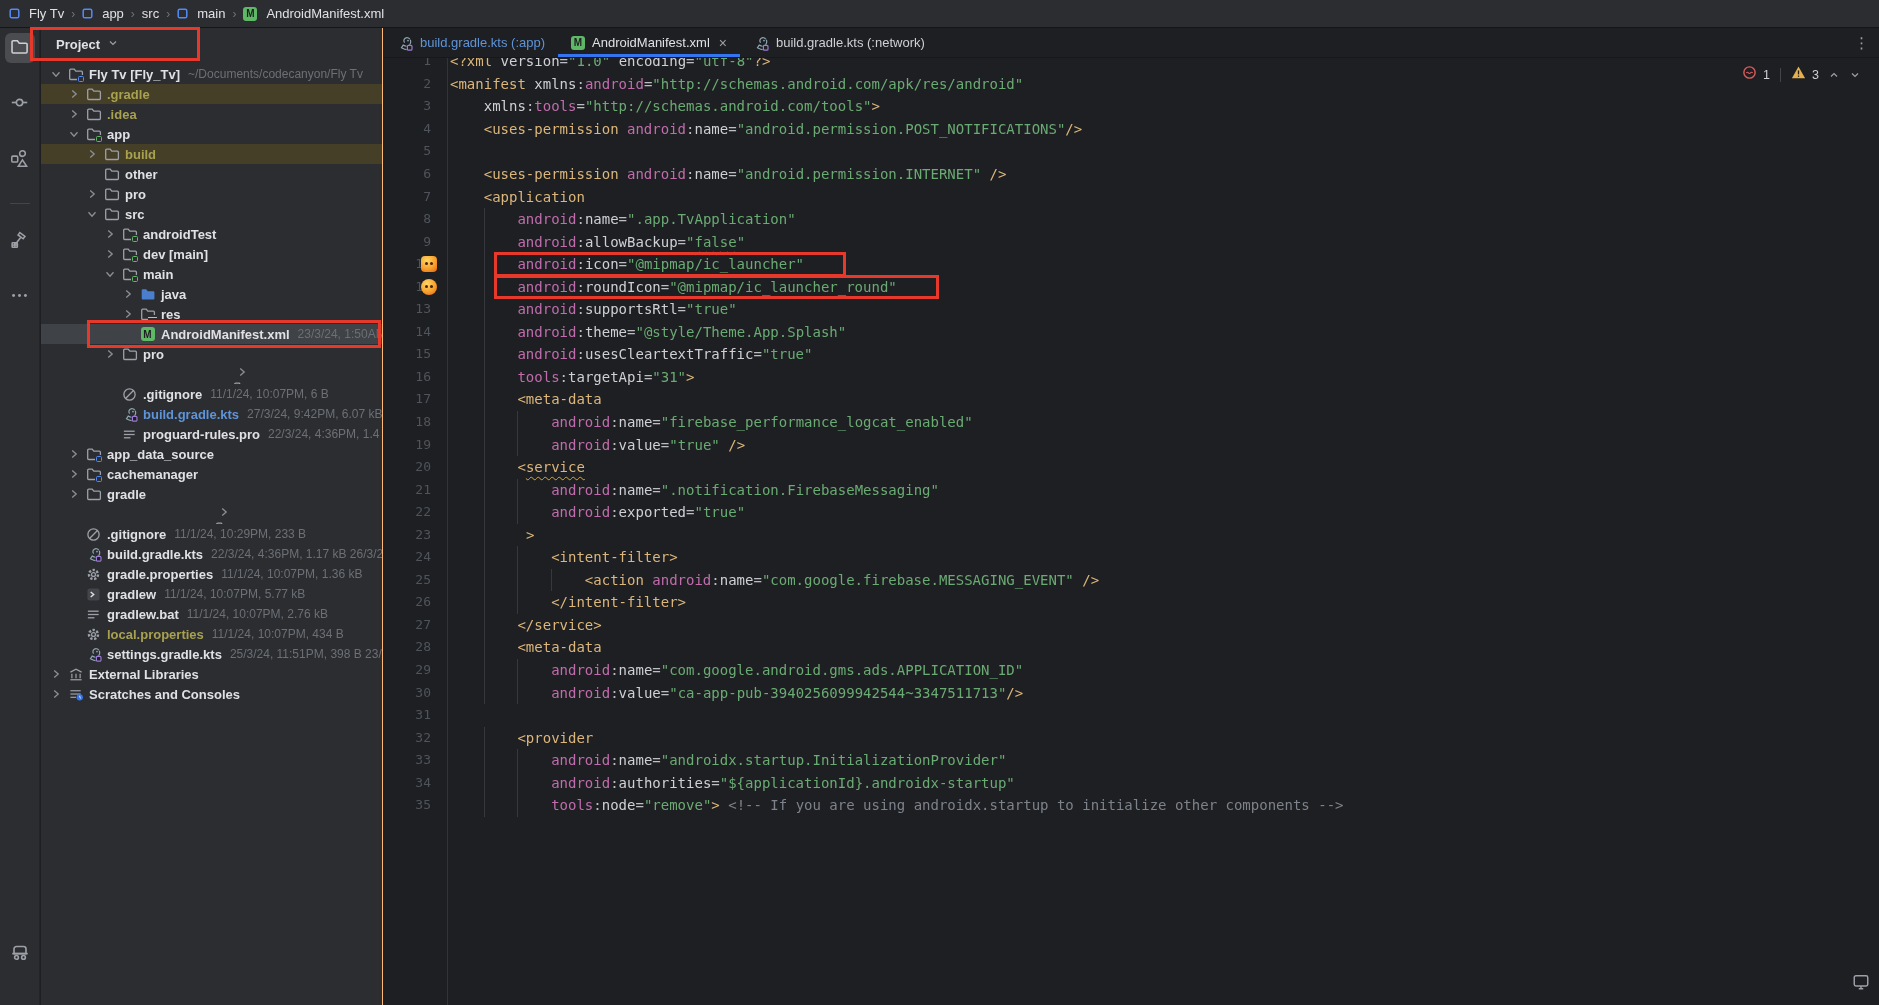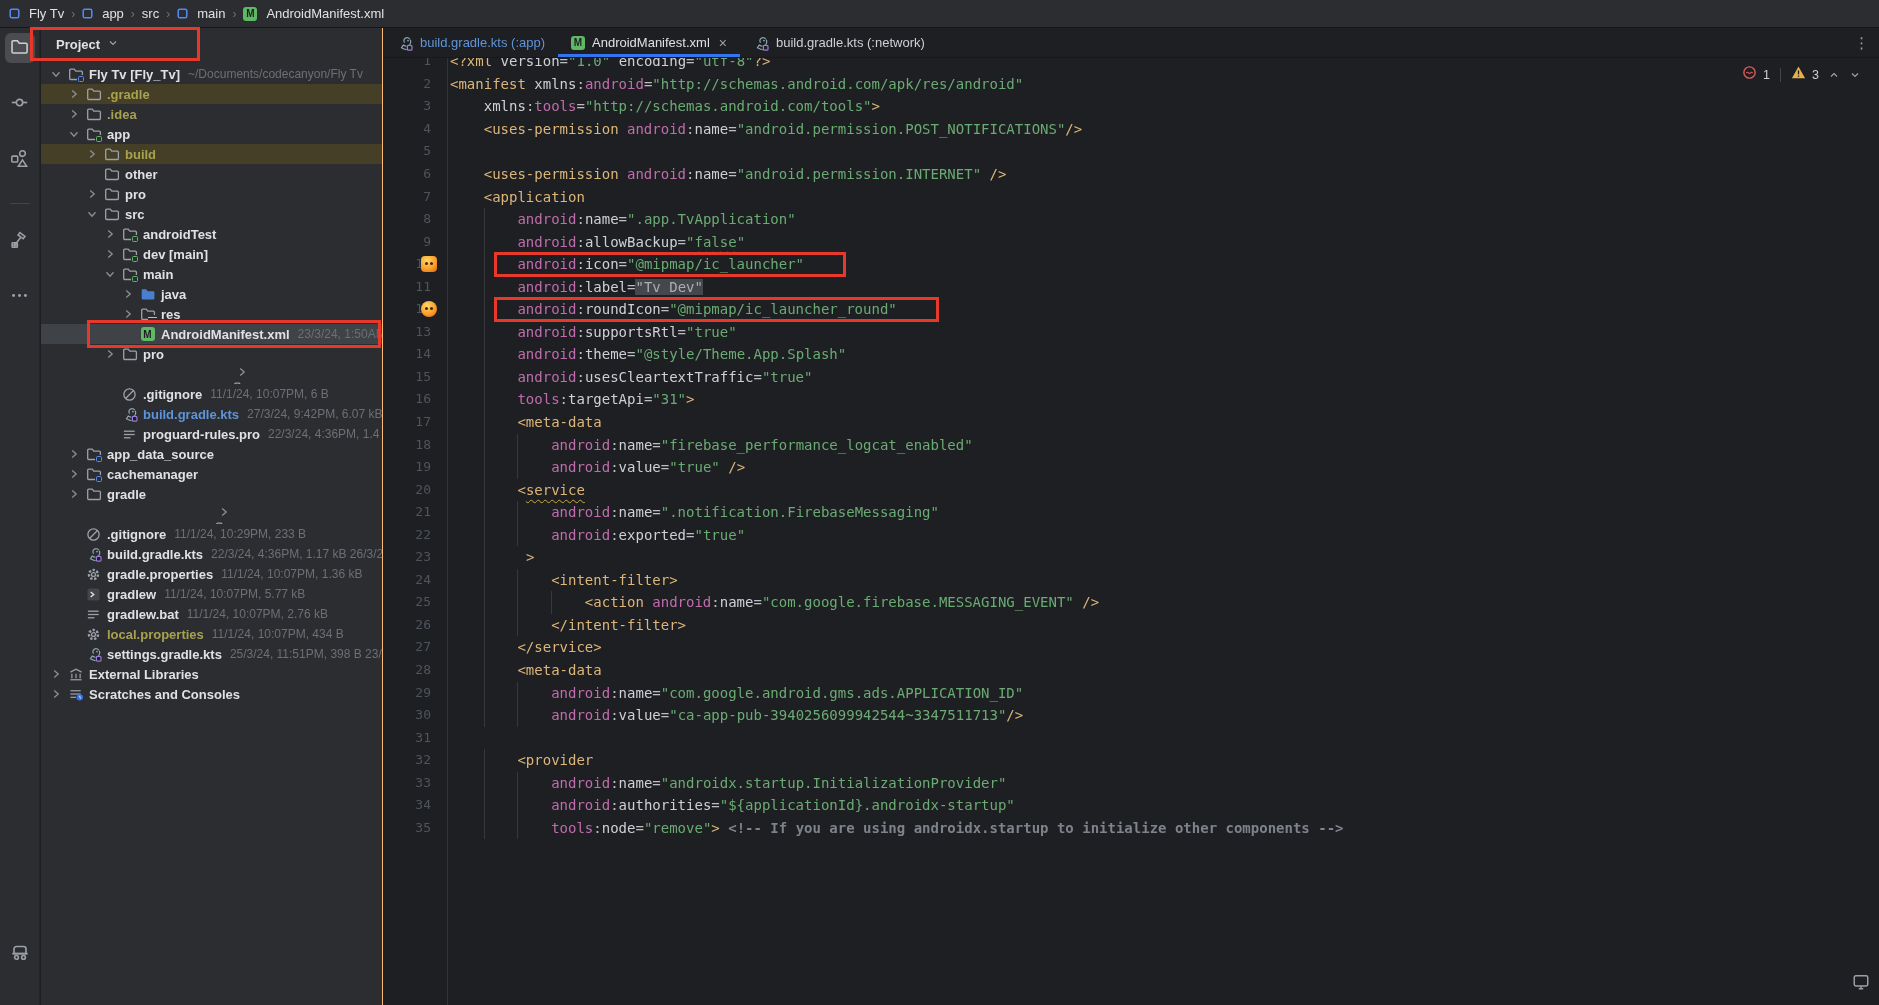--- a/index.html
+++ b/index.html
@@ -92,21 +92,21 @@
   .g-square{ border-radius:4px; }
   .g-round{ border-radius:50%; }
   .toks{ display:inline-block; position:relative; }
   .toks.red-box::after{ content:""; position:absolute; left:-23px; right:-42px; top:-1px;
     bottom:-1px; border:3px solid var(--annotation); pointer-events:none; z-index:40;}
   .t-tag{ color:var(--c-tag); }
   .t-ns{ color:var(--c-ns); }
   .t-attr{ color:var(--c-attr);margin-top:32px; }
   .t-p{ color:var(--c-punct); }
   .t-str{ color:var(--c-str); }
-  .t-com{ color:var(--c-com);font-weight:bold; }
+  .t-com{ color:var(--c-com); }
   .t-txt{ color:var(--c-punct); }
   .t-hl{ background:#45474c; color:#a9aeb6; }
   .wavy{ text-decoration:underline wavy #cfa93f 1px; text-underline-offset:4px;
     text-decoration-skip-ink:none;}
   .br-icon{ position:absolute; right:9px; bottom:10px; z-index:16; cursor:pointer;}
 </style>
 </head>
 <body>
 
 <div class="breadcrumb-bar">
@@ -760,21 +760,20 @@
         <div class="code-line"><span class="lnum">1</span><span></span><span class="toks"><span class="t-tag">&lt;?xml </span><span class="t-attr">version</span><span class="t-p">=</span><span class="t-str">"1.0"</span><span class="t-txt"> </span><span class="t-attr">encoding</span><span class="t-p">=</span><span class="t-str">"utf-8"</span><span class="t-tag">?&gt;</span></span></div>
         <div class="code-line"><span class="lnum">2</span><span></span><span class="toks"><span class="t-tag">&lt;manifest </span><span class="t-attr">xmlns</span><span class="t-p">:</span><span class="t-ns">android</span><span class="t-p">=</span><span class="t-str">"http://schemas.android.com/apk/res/android"</span></span></div>
         <div class="code-line"><span class="lnum">3</span><span>    </span><span class="toks"><span class="t-attr">xmlns</span><span class="t-p">:</span><span class="t-ns">tools</span><span class="t-p">=</span><span class="t-str">"http://schemas.android.com/tools"</span><span class="t-tag">&gt;</span></span></div>
         <div class="code-line"><span class="lnum">4</span><span>    </span><span class="toks"><span class="t-tag">&lt;uses-permission </span><span class="t-ns">android</span><span class="t-p">:</span><span class="t-attr">name</span><span class="t-p">=</span><span class="t-str">"android.permission.POST_NOTIFICATIONS"</span><span class="t-tag">/&gt;</span></span></div>
         <div class="code-line"><span class="lnum">5</span><span></span><span class="toks"></span></div>
         <div class="code-line"><span class="lnum">6</span><span>    </span><span class="toks"><span class="t-tag">&lt;uses-permission </span><span class="t-ns">android</span><span class="t-p">:</span><span class="t-attr">name</span><span class="t-p">=</span><span class="t-str">"android.permission.INTERNET"</span><span class="t-txt"> </span><span class="t-tag">/&gt;</span></span></div>
         <div class="code-line"><span class="lnum">7</span><span>    </span><span class="toks"><span class="t-tag">&lt;application</span></span></div>
         <div class="code-line"><span class="lnum">8</span><div class="guide" style="left: 99.72px;"></div><span>        </span><span class="toks"><span class="t-ns">android</span><span class="t-p">:</span><span class="t-attr">name</span><span class="t-p">=</span><span class="t-str">".app.TvApplication"</span></span></div>
         <div class="code-line"><span class="lnum">9</span><div class="guide" style="left: 99.72px;"></div><span>        </span><span class="toks"><span class="t-ns">android</span><span class="t-p">:</span><span class="t-attr">allowBackup</span><span class="t-p">=</span><span class="t-str">"</span><span class="t-str wavy">false</span><span class="t-str">"</span></span></div>
         <div class="code-line"><span class="lnum">10</span><div class="guide" style="left: 99.72px;"></div><div class="g-icon g-square"></div><span>        </span><span class="toks red-box"><span class="t-ns">android</span><span class="t-p">:</span><span class="t-attr">icon</span><span class="t-p">=</span><span class="t-str">"@mipmap/ic_launcher"</span></span></div>
-        <div class="code-line"><span class="lnum">11</span><div class="guide" style="left: 99.72px;"></div><span>        </span><span class="toks"><span class="t-ns">android</span><span class="t-p">:</span><span class="t-attr">label</span><span class="t-p">=</span><span class="t-hl">"Tv Dev"</span></span></div>
         <div class="code-line"><span class="lnum">12</span><div class="guide" style="left: 99.72px;"></div><div class="g-icon g-round"></div><span>        </span><span class="toks red-box"><span class="t-ns">android</span><span class="t-p">:</span><span class="t-attr">roundIcon</span><span class="t-p">=</span><span class="t-str">"@mipmap/ic_launcher_round"</span></span></div>
         <div class="code-line"><span class="lnum">13</span><div class="guide" style="left: 99.72px;"></div><span>        </span><span class="toks"><span class="t-ns">android</span><span class="t-p">:</span><span class="t-attr">supportsRtl</span><span class="t-p">=</span><span class="t-str">"true"</span></span></div>
         <div class="code-line"><span class="lnum">14</span><div class="guide" style="left: 99.72px;"></div><span>        </span><span class="toks"><span class="t-ns">android</span><span class="t-p">:</span><span class="t-attr">theme</span><span class="t-p">=</span><span class="t-str">"@style/Theme.App.Splash"</span></span></div>
         <div class="code-line"><span class="lnum">15</span><div class="guide" style="left: 99.72px;"></div><span>        </span><span class="toks"><span class="t-ns">android</span><span class="t-p">:</span><span class="t-attr">usesCleartextTraffic</span><span class="t-p">=</span><span class="t-str">"true"</span></span></div>
         <div class="code-line"><span class="lnum">16</span><div class="guide" style="left: 99.72px;"></div><span>        </span><span class="toks"><span class="t-ns">tools</span><span class="t-p">:</span><span class="t-attr">targetApi</span><span class="t-p">=</span><span class="t-str">"31"</span><span class="t-tag">&gt;</span></span></div>
         <div class="code-line"><span class="lnum">17</span><div class="guide" style="left: 99.72px;"></div><span>        </span><span class="toks"><span class="t-tag">&lt;meta-data</span></span></div>
         <div class="code-line"><span class="lnum">18</span><div class="guide" style="left: 99.72px;"></div><div class="guide" style="left: 133.44px;"></div><span>            </span><span class="toks"><span class="t-ns">android</span><span class="t-p">:</span><span class="t-attr">name</span><span class="t-p">=</span><span class="t-str">"firebase_performance_logcat_enabled"</span></span></div>
         <div class="code-line"><span class="lnum">19</span><div class="guide" style="left: 99.72px;"></div><div class="guide" style="left: 133.44px;"></div><span>            </span><span class="toks"><span class="t-ns">android</span><span class="t-p">:</span><span class="t-attr">value</span><span class="t-p">=</span><span class="t-str">"true"</span><span class="t-txt"> </span><span class="t-tag">/&gt;</span></span></div>
         <div class="code-line"><span class="lnum">20</span><div class="guide" style="left: 99.72px;"></div><span>        </span><span class="toks"><span class="t-tag">&lt;</span><span class="t-tag wavy">service</span></span></div>
         <div class="code-line"><span class="lnum">21</span><div class="guide" style="left: 99.72px;"></div><div class="guide" style="left: 133.44px;"></div><span>            </span><span class="toks"><span class="t-ns">android</span><span class="t-p">:</span><span class="t-attr">name</span><span class="t-p">=</span><span class="t-str">".notification.FirebaseMessaging"</span></span></div>

